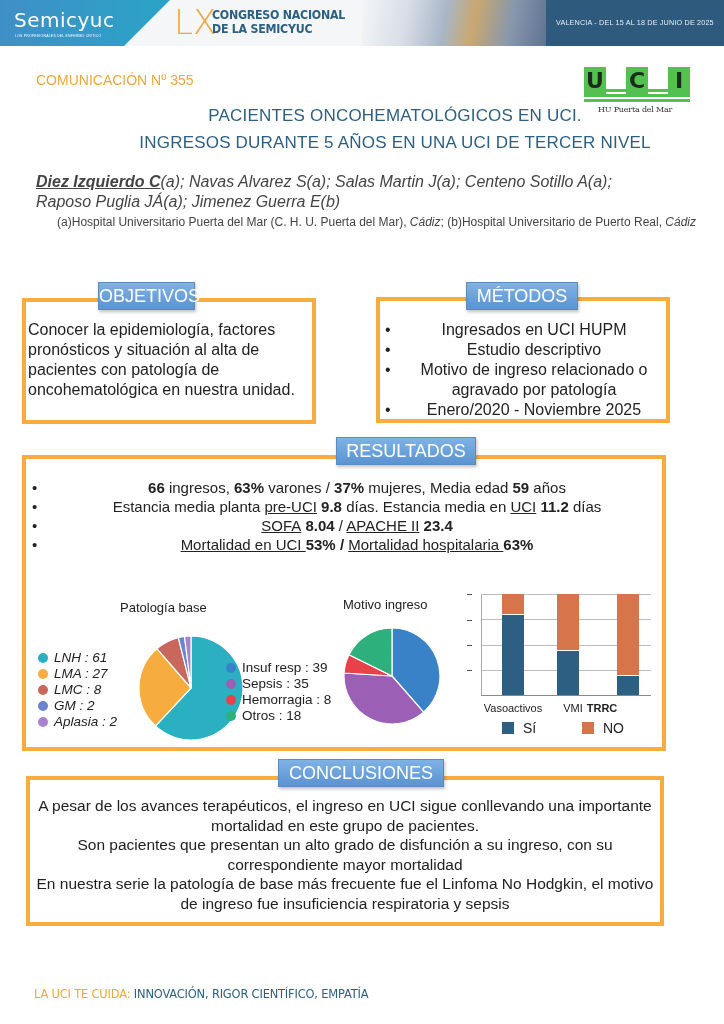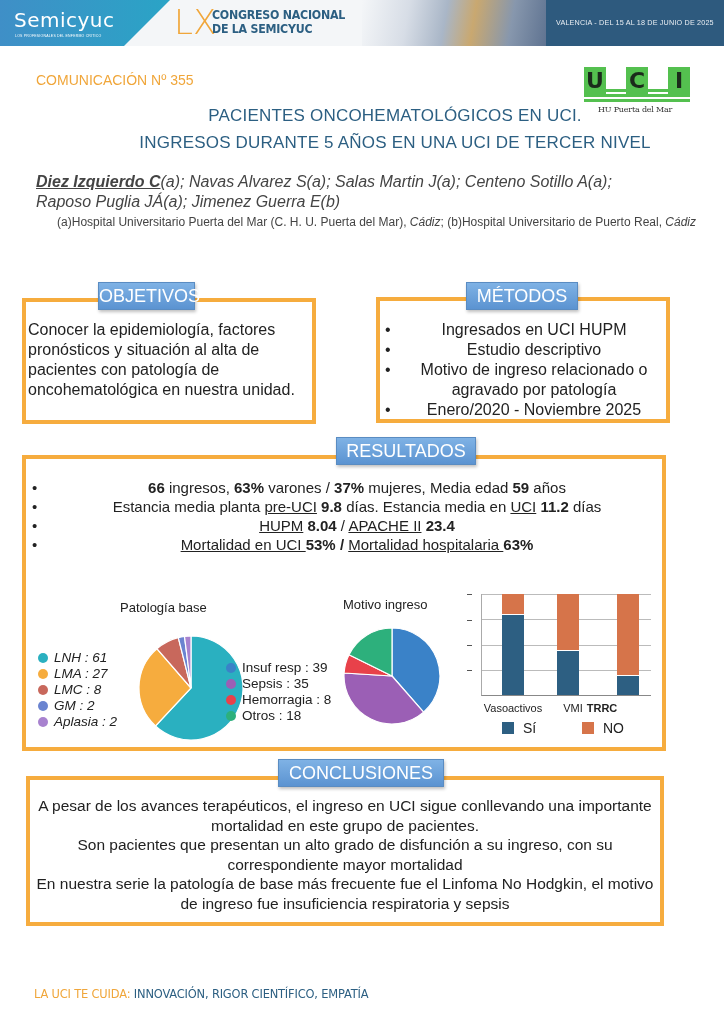--- a/index.html
+++ b/index.html
@@ -111,21 +111,21 @@
   <div class="li">Estudio descriptivo</div>
   <div class="li">Motivo de ingreso relacionado o agravado por patología</div>
   <div class="li">Enero/2020 - Noviembre 2025</div>
 </div>
 
 <div class="box" style="left:22px;top:455px;width:644px;height:296px;"></div>
 <div class="tab" style="left:292px;top:437px;width:140px;margin-left:44px;">RESULTADOS</div>
 <div class="res-list">
   <div class="li"><b>66</b><span> ingresos, </span><b>63%</b><span> varones / </span><b>37%</b><span> mujeres, Media edad </span><b>59</b><span> años</span></div>
   <div class="li"><span>Estancia media planta </span><span class="u">pre-UCI</span><b> 9.8</b><span> días. Estancia media en </span><span class="u">UCI</span><b> 11.2</b><span> días</span></div>
-  <div class="li"><span class="u">HUPM</span><b> 8.04</b><span> / </span><span class="u">APACHE II</span><b> 23.4</b></div>
+  <div class="li"><span class="u">SOFA</span><b> 8.04</b><span> / </span><span class="u">APACHE II</span><b> 23.4</b></div>
   <div class="li"><span class="u">Mortalidad en UCI </span><b>53%</b><b> / </b><span class="u">Mortalidad hospitalaria </span><b>63%</b></div>
 </div>
 
 <div class="chart-title" style="left:120px;top:600px;">Patología base</div>
 <svg style="position:absolute;left:136px;top:633px;" width="110" height="110" viewBox="-55 -55 110 110">
   <g stroke="#fff" stroke-width="1.2">
     <path d="M0,0 L0,-52 A52,52 0 1,1 -35.5,38.0 Z" fill="#2ab0c0"></path>
     <path d="M0,0 L-35.5,38.0 A52,52 0 0,1 -34.1,-39.3 Z" fill="#f6ac3e"></path>
     <path d="M0,0 L-34.1,-39.3 A52,52 0 0,1 -12.7,-50.4 Z" fill="#c8685c"></path>
     <path d="M0,0 L-12.7,-50.4 A52,52 0 0,1 -6.5,-51.6 Z" fill="#6b84d0"></path>

